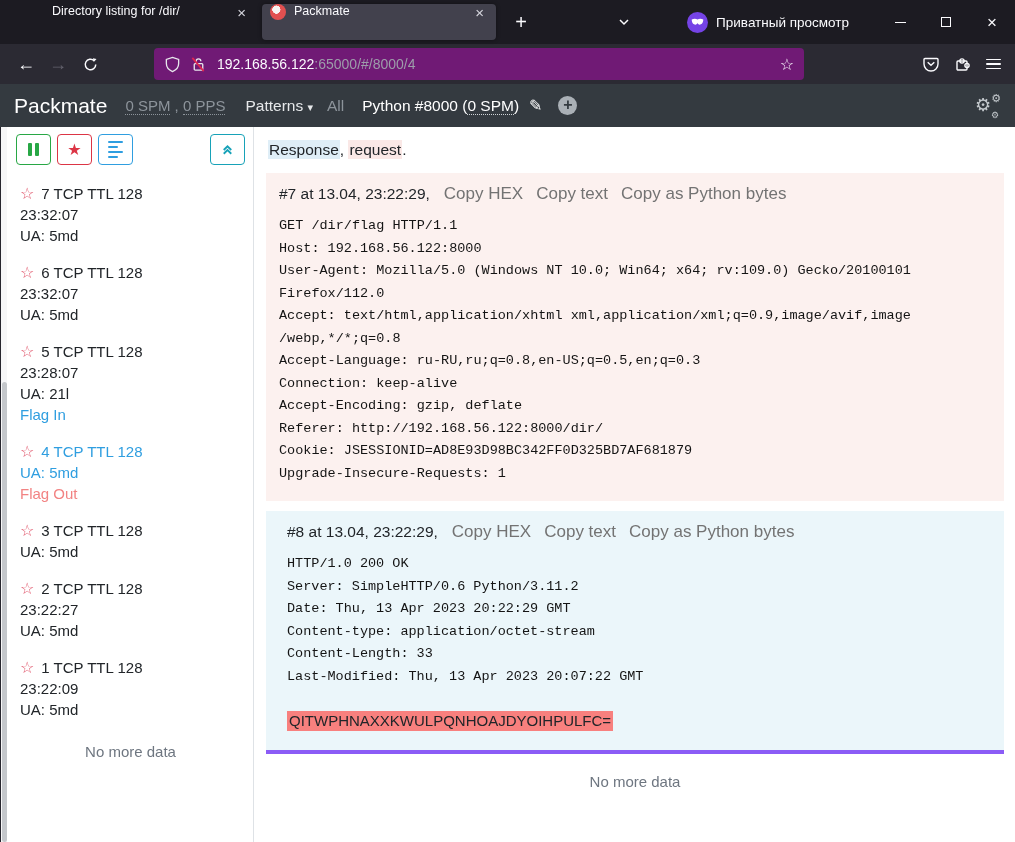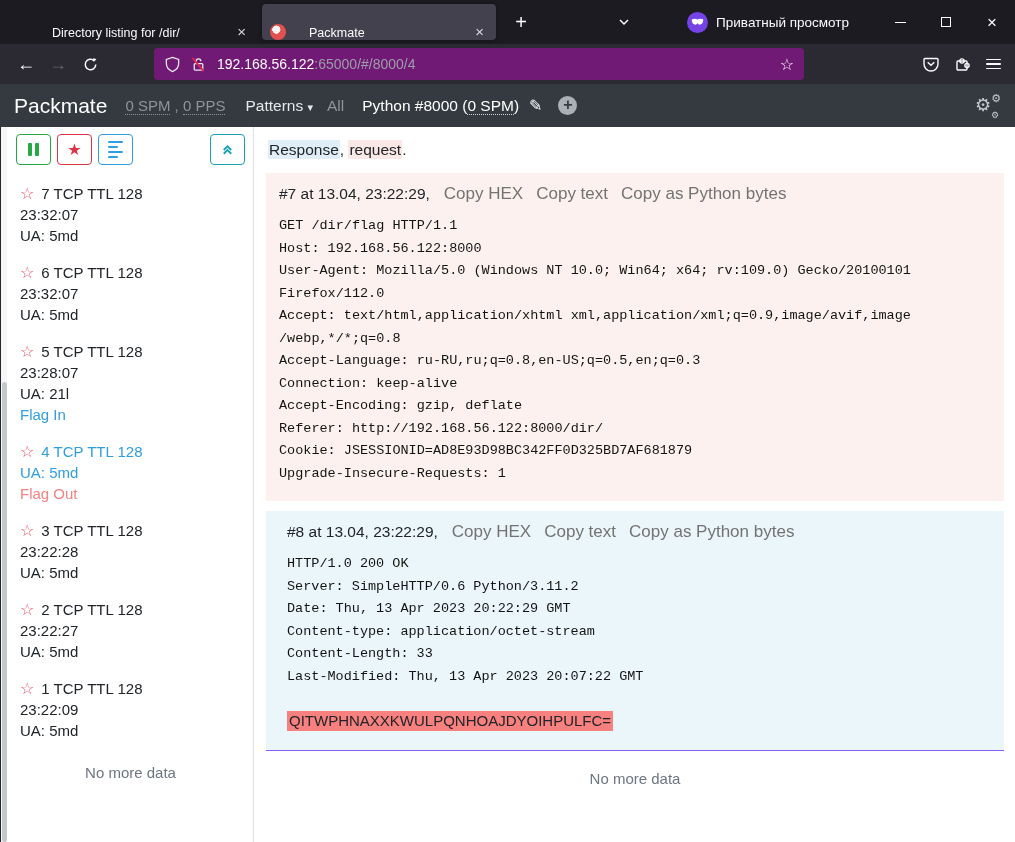--- a/index.html
+++ b/index.html
@@ -5,21 +5,21 @@
   * { box-sizing: border-box; margin: 0; padding: 0; }
   html,body { width:1015px; height:842px; }
   body {
     font-family:"Liberation Sans", sans-serif;
     background:#ffffff;
     overflow:hidden;
     position:relative;
   }
   
   .tabbar { height:44px; background:#1c1b22; display:flex; align-items:center; position:relative; }
-  .tab { display:flex; align-items:flex-end; height:36px; margin:4px 0 4px 0; border-radius:4px; padding:0 8px; color:#fbfbfe; font-size:12.5px; cursor:pointer;gap:15px; }
+  .tab { display:flex; align-items:flex-start; height:36px; margin:4px 0 4px 0; border-radius:4px; padding:0 8px; color:#fbfbfe; font-size:12.5px; cursor:pointer; }
   .tab.inactive { width:250px; margin-left:8px; padding-left:44px; }
   .tab.active { width:234px; margin-left:4px; background:#42414d; box-shadow:0 0 4px rgba(0,0,0,.4); }
   .tab-title { flex:1; white-space:nowrap; overflow:hidden; }
   .tab-close { color:#d6d6de; font-size:15px; padding:0 4px; border-radius:3px; }
   .favicon { width:16px; height:16px; border-radius:50%; background:radial-gradient(circle at 40% 35%, #f7f4f2 0 28%, #e25050 30% 100%); margin-right:8px; flex:none; }
   .newtab { color:#fbfbfe; font-size:20px; font-weight:300; margin-left:10px; width:30px; height:30px; display:flex; align-items:center; justify-content:center; border-radius:4px; cursor:pointer; }
   .tab-spacer { flex:1; }
   .alltabs-chevron { color:#fbfbfe; margin-right:56px; cursor:pointer; display:flex; }
   .private-badge { display:flex; align-items:center; gap:8px; color:#fbfbfe; font-size:13.5px; margin-right:28px; }
   .mask-circle { width:21px; height:21px; border-radius:50%; background:#7543e6; display:flex; align-items:center; justify-content:center; }
@@ -84,21 +84,21 @@
   .flag-link.out { color:#f28383; cursor:pointer; }
   .stream.selected .flag-link.out { color:#f28383; }
   .side-no-more { text-align:center; color:#6e7680; font-size:15px; margin-top:23px; }
   
   .main { flex:1; padding:14px 11px 0 12px; overflow:hidden; }
   .legend { font-size:15.5px; color:#212529; margin:0 0 14px 2px; }
   .hl-response { background:#dfeef7; padding:1px 1px; }
   .hl-request { background:#fae8e6; padding:1px 1px; }
   .packet-card { padding:11px 13px 16px 13px; margin-bottom:10px; }
   .packet-card.request { background:#fcf1ef; }
-  .packet-card.response { background:#ebf6fa; border-bottom:1px solid #8b5cf6;padding-left:21px; }
+  .packet-card.response { background:#ebf6fa; border-bottom:4px solid #8b5cf6;padding-left:21px; }
   .pkt-header { display:flex; align-items:baseline; margin-bottom:11px; }
   .pkt-id { font-size:15.5px; color:#212529; margin-right:14px; white-space:nowrap; }
   .copy-link { color:#737373; font-size:17px; margin-right:13px; cursor:pointer; white-space:nowrap; }
   .pkt-body { font-family:"Liberation Mono", monospace; font-size:13.5px; line-height:22.5px; color:#141414; }
   .code-line { white-space:pre; }
   .blank-line { height:22.5px; }
   .flag-hl { display:inline-block; font-family:"Liberation Sans", sans-serif; font-size:15px; line-height:20px; background:#f8807e; color:#212529; padding:0 2px; }
   .main-no-more { text-align:center; color:#6e7680; font-size:15px; margin-top:19px; }
   svg { display:block; }
 </style>
@@ -261,21 +261,20 @@
             <span>4 TCP TTL 128</span>
           </div>
           <div class="s-line">UA: 5md</div>
           <div class="s-line flag-link out">Flag Out</div>
         </div>
         <div class="stream">
           <div class="s-line s-title">
             <span class="star-outline">☆</span>
             <span>3 TCP TTL 128</span>
           </div>
-          <div class="s-line">23:22:28</div>
           <div class="s-line">UA: 5md</div>
         </div>
         <div class="stream">
           <div class="s-line s-title">
             <span class="star-outline">☆</span>
             <span>2 TCP TTL 128</span>
           </div>
           <div class="s-line">23:22:27</div>
           <div class="s-line">UA: 5md</div>
         </div>

